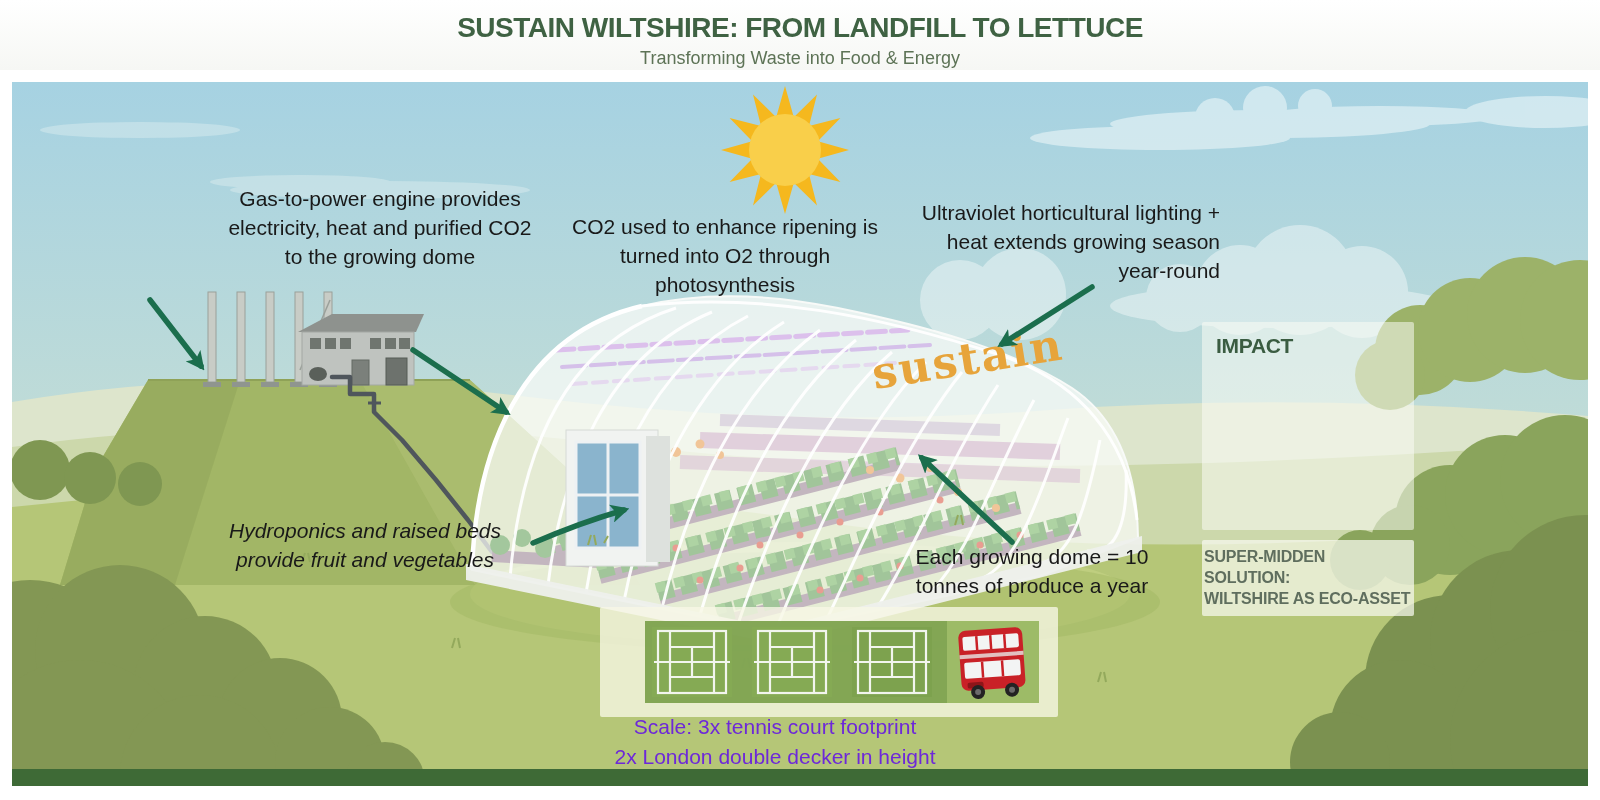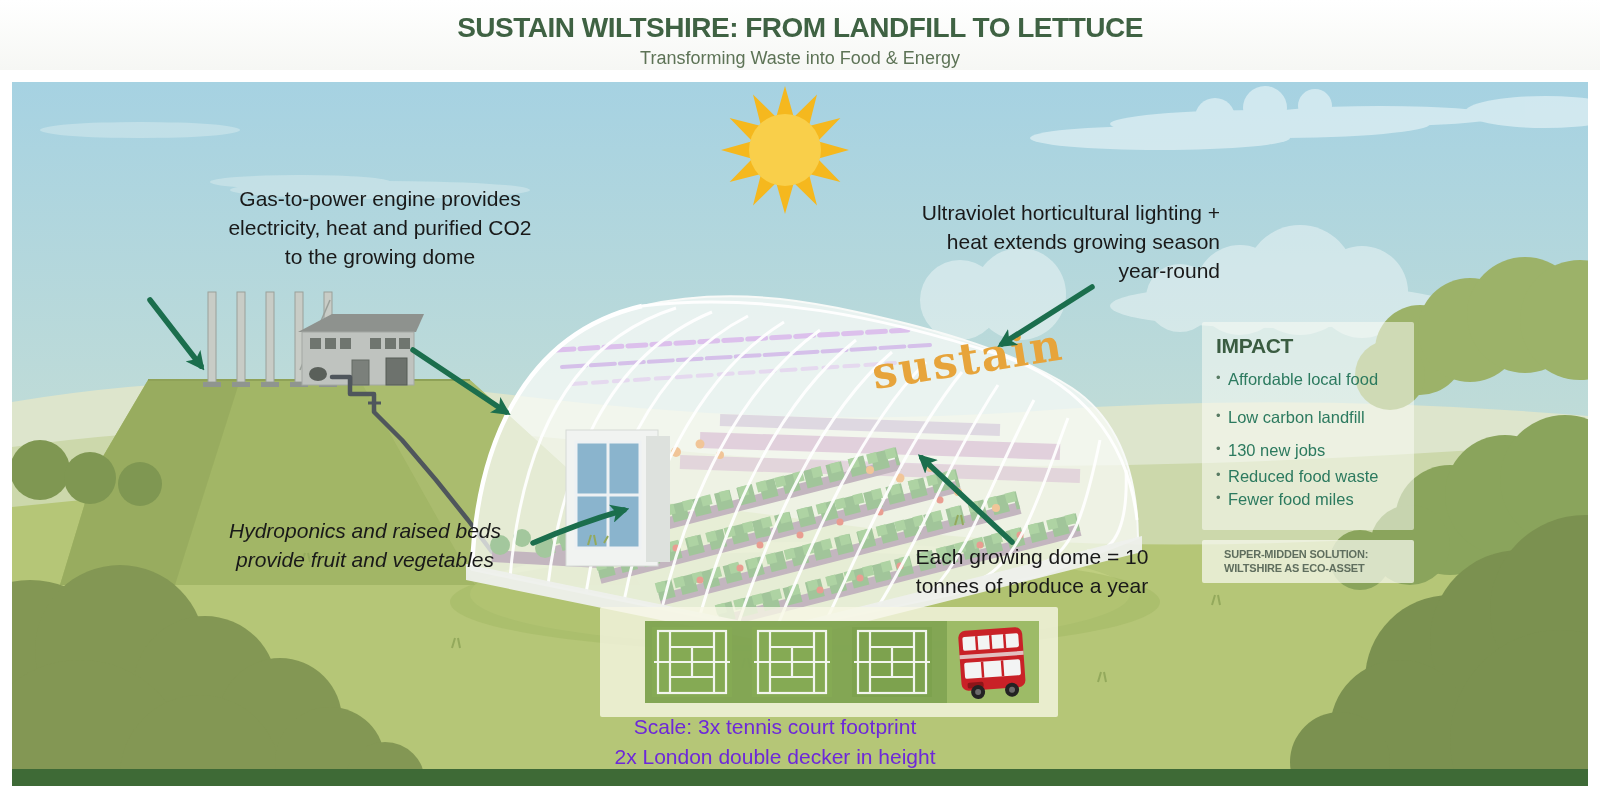--- a/index.html
+++ b/index.html
@@ -26,22 +26,22 @@
   .impact h2{margin:0 0 12px 0;font-size:21px;font-weight:bold;color:#3a5c41;letter-spacing:-0.3px;}
   .impact ul{margin:0;padding:0;list-style:none;}
   .impact li{font-size:16.5px;color:#2c7a5f;padding-left:12px;position:relative;}
   .impact li::before{content:"•";position:absolute;left:0;top:0;color:#587a63;font-size:13px;}
   .impact li:nth-child(1){margin-bottom:19px;}
   .impact li:nth-child(2){margin-bottom:14px;}
   .impact li:nth-child(3){margin-bottom:7px;}
   .impact li:nth-child(4){margin-bottom:4px;}
   
   .solution{position:absolute;left:1202px;top:540px;width:212px;
-            background:rgba(248,250,240,0.72);padding:7px 22px;box-sizing:border-box;border-radius:2px;
-            font-size:11px;font-weight:bold;color:#5f6e5e;line-height:1.3;letter-spacing:-0.2px;}
+            background:rgba(248,250,240,0.72);padding:7px 2px;box-sizing:border-box;border-radius:2px;
+            font-size:16px;font-weight:bold;color:#5f6e5e;line-height:1.3;letter-spacing:-0.2px;}
   
   .scalebox{position:absolute;left:600px;top:607px;width:458px;height:110px;
             background:rgba(247,247,229,0.78);border-radius:2px;}
   .scaletext{position:absolute;left:560px;top:712px;width:430px;text-align:center;
              font-size:21px;line-height:30px;color:#6d28d9;}
 </style>
 </head>
 <body>
 <div id="stage">
 
@@ -317,33 +317,27 @@
     </g>
   </g>
 </svg>
 
 <div class="header">
   <div class="title">SUSTAIN WILTSHIRE: FROM LANDFILL TO LETTUCE</div>
   <div class="subtitle">Transforming Waste into Food &amp; Energy</div>
 </div>
 
 <div class="callout c-gas">Gas-to-power engine provides electricity, heat and purified CO2 to the growing dome</div>
+<div class="callout c-co2">CO2 used to enhance ripening is turned into O2 through photosynthesis</div>
 <div class="callout c-uv">Ultraviolet horticultural lighting + heat extends growing season year-round</div>
 <div class="callout c-hydro">Hydroponics and raised beds provide fruit and vegetables</div>
 <div class="callout c-yield">Each growing dome = 10 tonnes of produce a year</div>
 
 <div class="impact">
   <h2>IMPACT</h2>
-  <ul>
-    <li>Affordable local food</li>
-    <li>Low carbon landfill</li>
-    <li>130 new jobs</li>
-    <li>Reduced food waste</li>
-    <li>Fewer food miles</li>
-  </ul>
 </div>
 
 <div class="solution">
   <div>SUPER-MIDDEN SOLUTION:</div>
   <div>WILTSHIRE AS ECO-ASSET</div>
 </div>
 
 <div class="scalebox">
   <svg width="458" height="110" viewBox="0 0 458 110">
     <rect x="45" y="14" width="302" height="82" fill="#79a04a" opacity="0.92"></rect>

